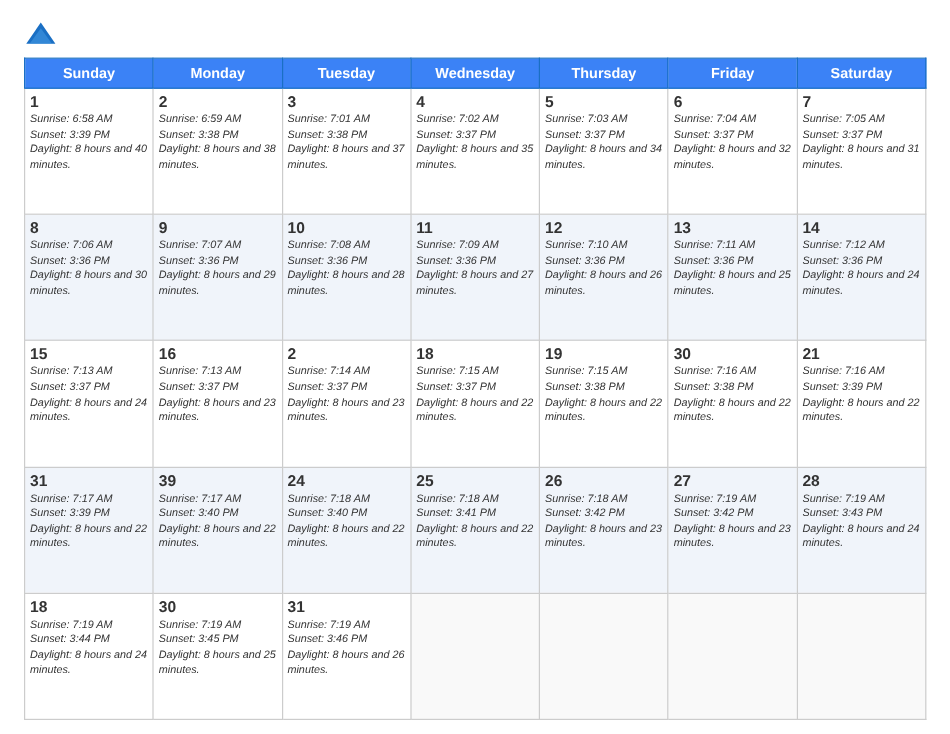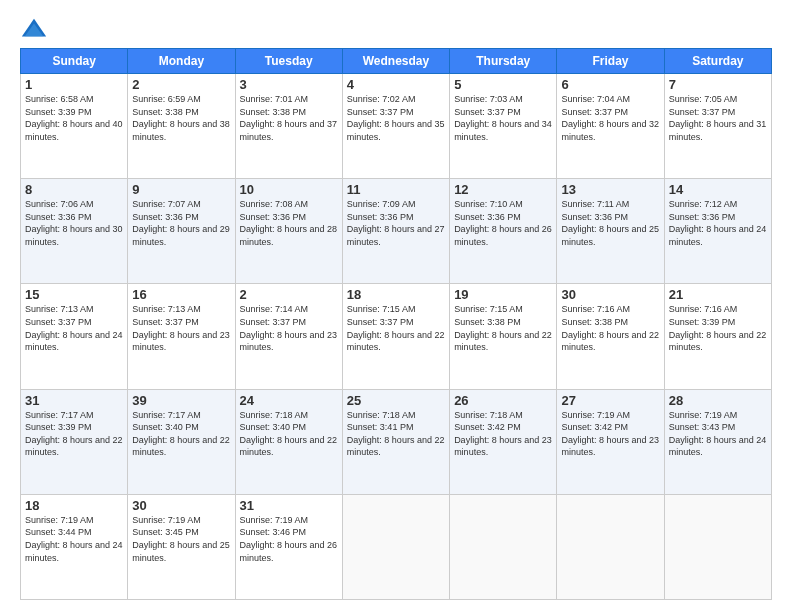--- a/index.html
+++ b/index.html
@@ -91,20 +91,21 @@
       font-size: 13px;
       font-weight: bold;
       color: #333;
       display: block;
       margin-bottom: 1px;
     }
     .cell-info {
       font-size: 9px;
       line-height: 1.4;
       color: #333;
+      font-style: italic;
     }
     .empty-cell {
       background: #f9f9f9 !important;
     }
   </style>
 </head>
 <body>
 
 <div class="page">
   <div class="header">

